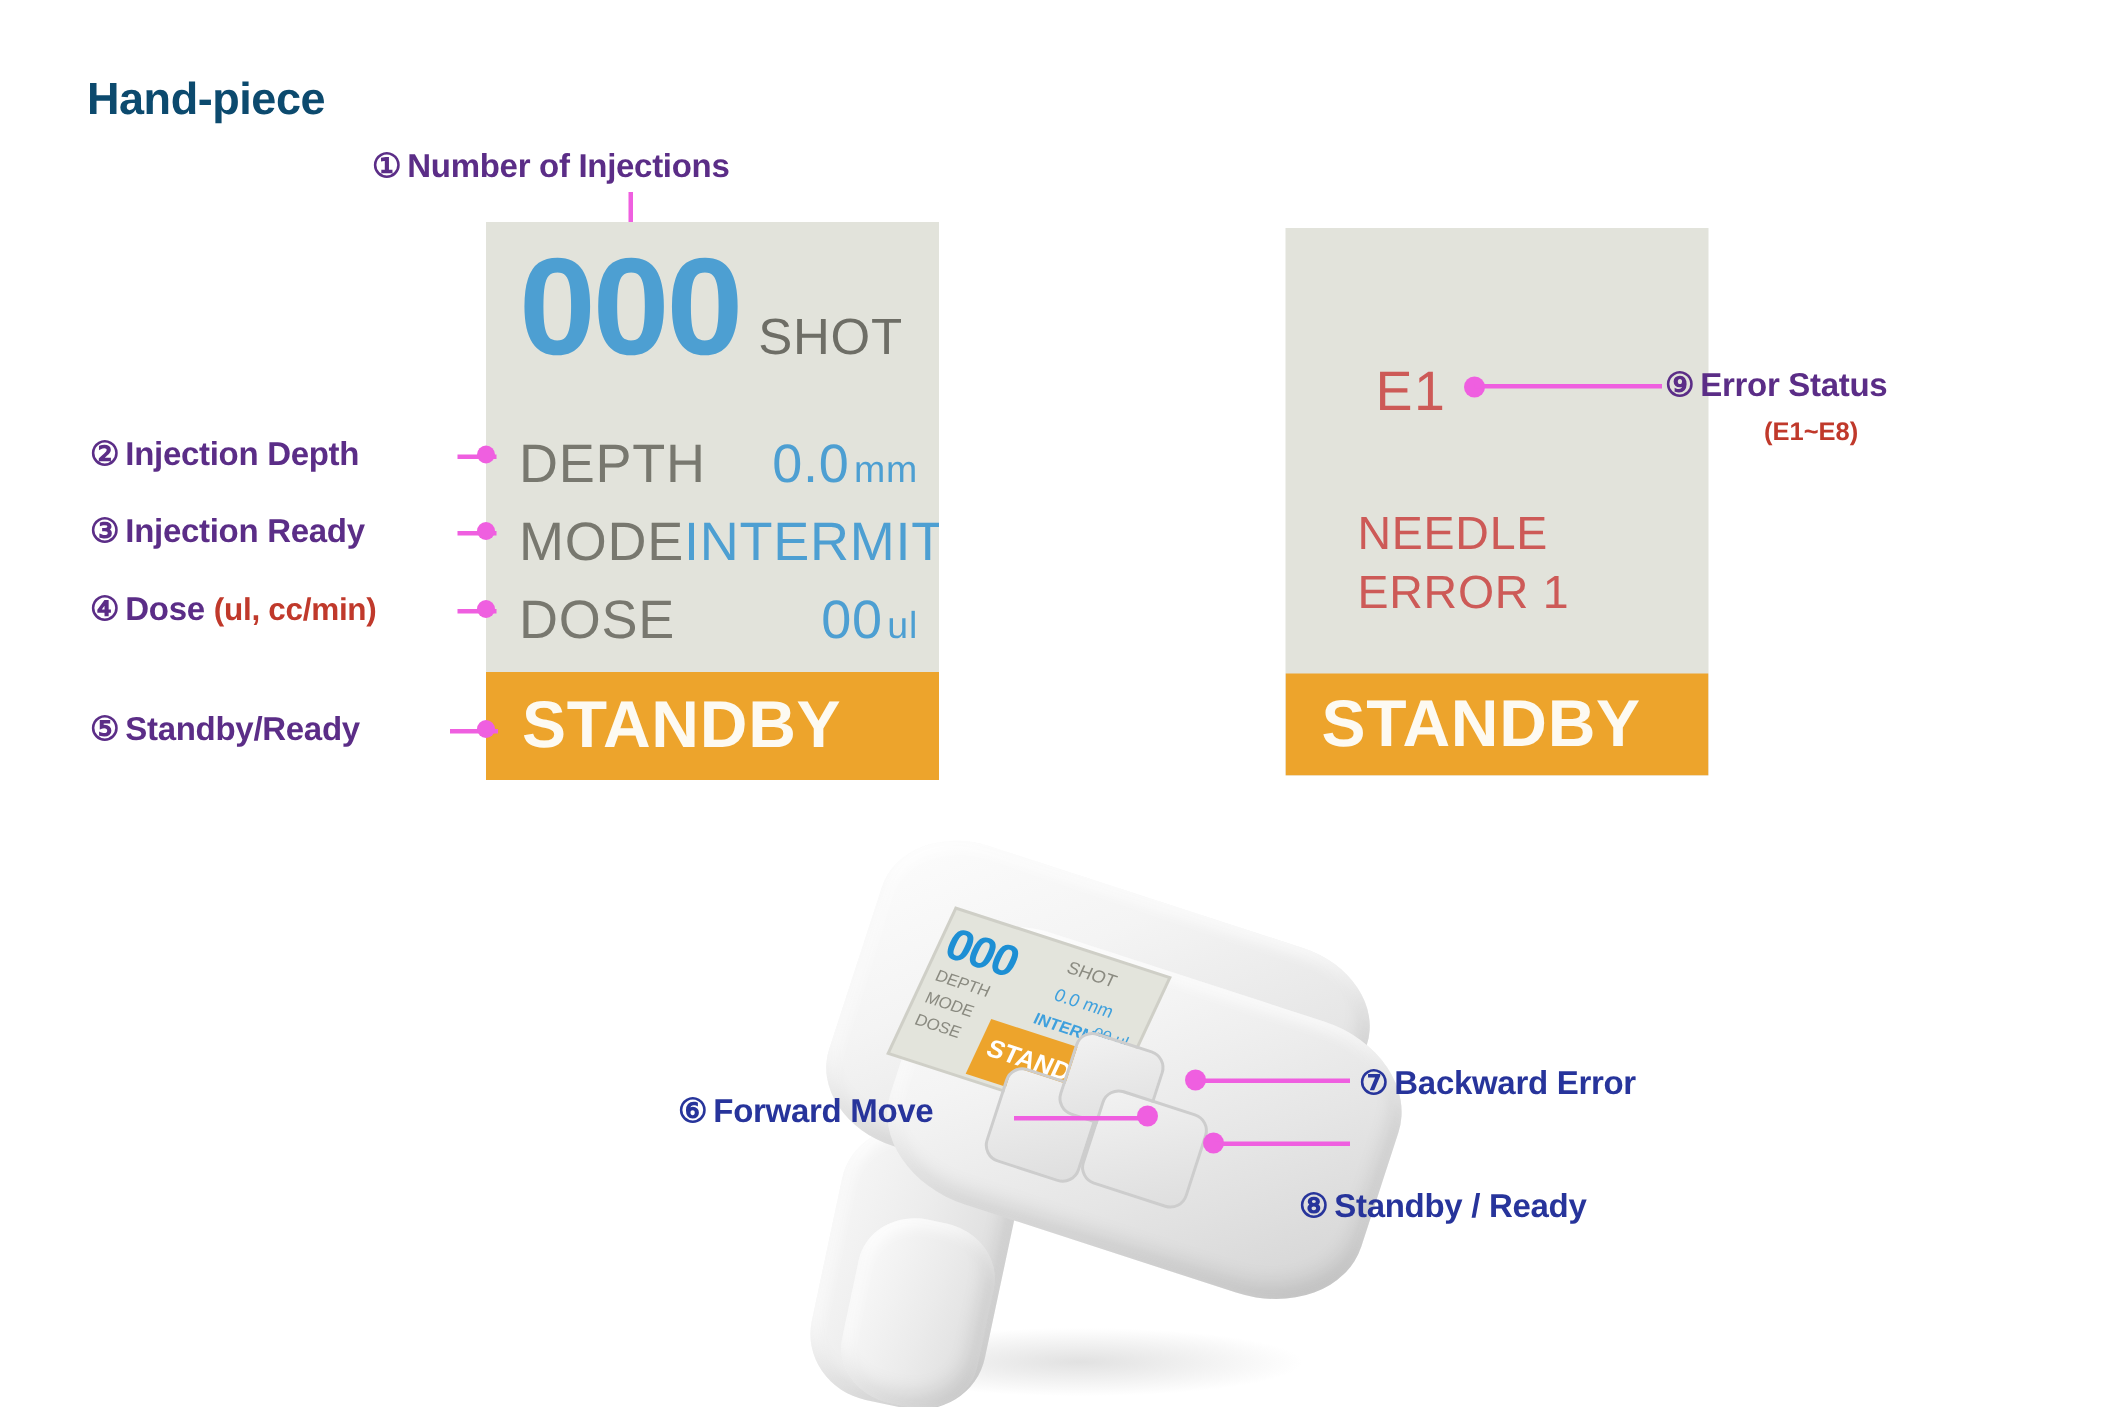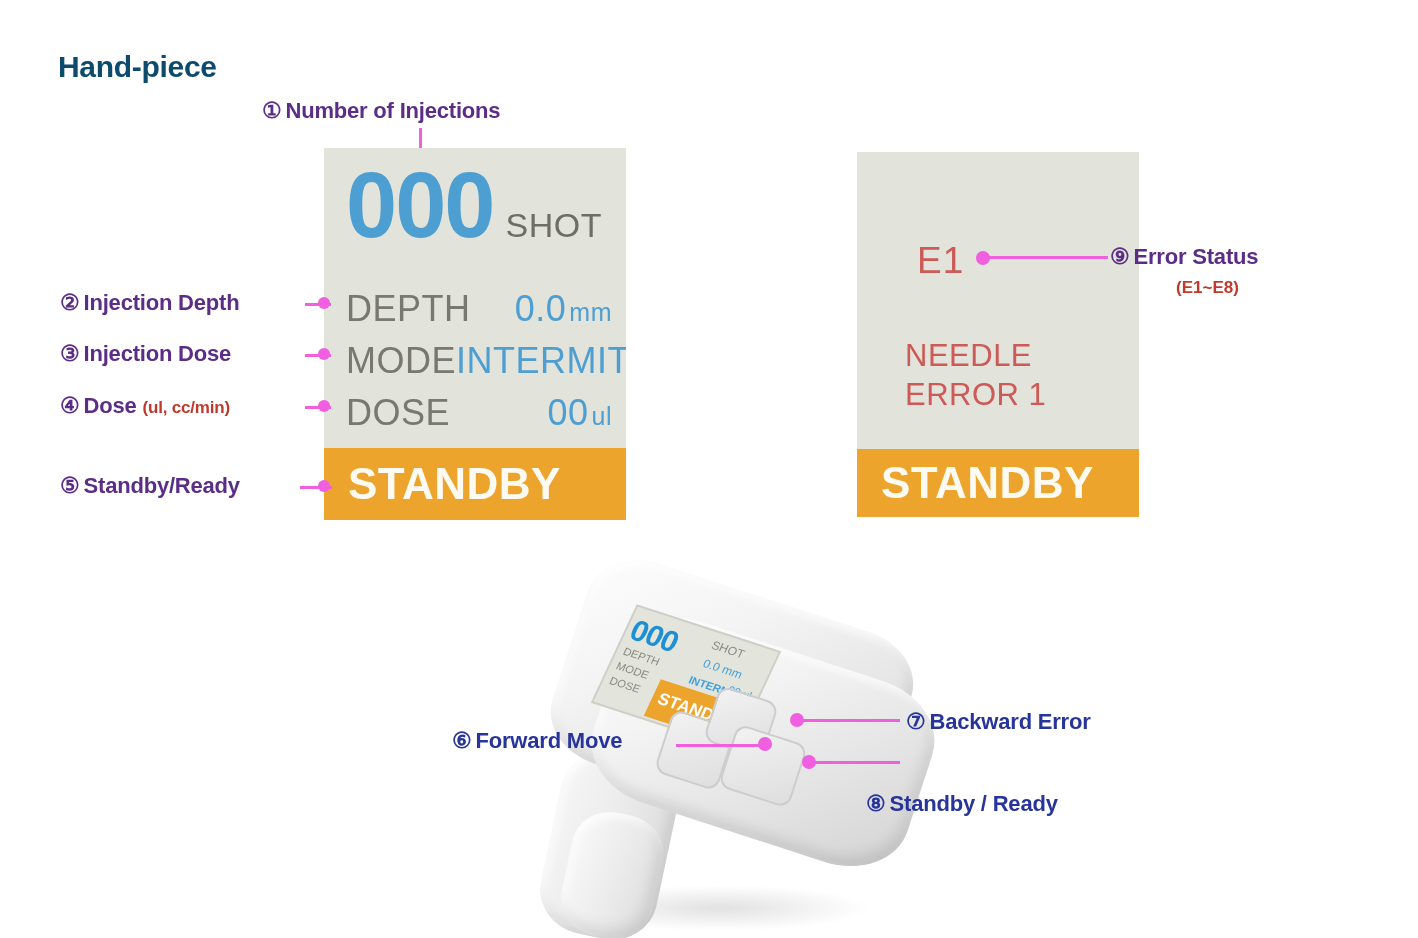--- a/index.html
+++ b/index.html
@@ -28,21 +28,21 @@
     color:#5b2d87;
     white-space:nowrap;
     letter-spacing:-0.2px;
   }
   .callout .num{
     font-weight:bold;
     margin-right:4px;
   }
   .callout.blue{color:#27349b;}
   .callout .sub{
-    color:#c0392b;font-size:17px;font-weight:bold;margin-left:6px;
+    color:#c0392b;font-size:21px;font-weight:bold;margin-left:6px;
   }
   .subnote{
     position:absolute;
     font-size:17px;font-weight:bold;color:#c0392b;white-space:nowrap;margin-left:16px;
   }
 
   
   .lead-h{position:absolute;height:3px;background:#ef5fe0;}
   .lead-v{position:absolute;width:3px;background:#ef5fe0;}
   .dot{position:absolute;width:14px;height:14px;border-radius:50%;background:#ef5fe0;}
@@ -164,21 +164,21 @@
   .btn-back{left:170px;top:108px;width:58px;height:54px;}
   .btn-sr{left:186px;top:148px;width:70px;height:62px;}
 </style>
 </head>
 <body>
 
 <div class="stage">
 
   <div id="page-title">Hand-piece</div>
 
-  <div class="callout" style="left:262px;top:98px;">
+  <div class="callout" style="left:248px;top:98px;">
     <span class="num">①</span><span>Number of Injections</span>
   </div>
   <div class="lead-v" style="left:419px;top:128px;height:54px;"></div>
   <div class="dot" style="left:414px;top:174px;"></div>
 
   <div class="lcd" style="left:324px;top:148px;width:302px;height:372px;">
 
     <div class="shot-row">
       <span class="shot-num">000</span>
       <span class="shot-lbl">SHOT</span>
@@ -204,21 +204,21 @@
     </div>
   </div>
 
   <div class="callout" style="left:60px;top:290px;">
     <span class="num">②</span><span>Injection Depth</span>
   </div>
   <div class="lead-h" style="left:305px;top:303px;width:26px;"></div>
   <div class="dot sm" style="left:318px;top:297px;"></div>
 
   <div class="callout" style="left:60px;top:341px;">
-    <span class="num">③</span><span>Injection Dose</span>
+    <span class="num">③</span><span>Injection Ready</span>
   </div>
   <div class="lead-h" style="left:305px;top:354px;width:26px;"></div>
   <div class="dot sm" style="left:318px;top:348px;"></div>
 
   <div class="callout" style="left:60px;top:393px;">
     <span class="num">④</span><span>Dose</span><span class="sub">(ul, cc/min)</span>
   </div>
   <div class="lead-h" style="left:305px;top:406px;width:26px;"></div>
   <div class="dot sm" style="left:318px;top:400px;"></div>
 

